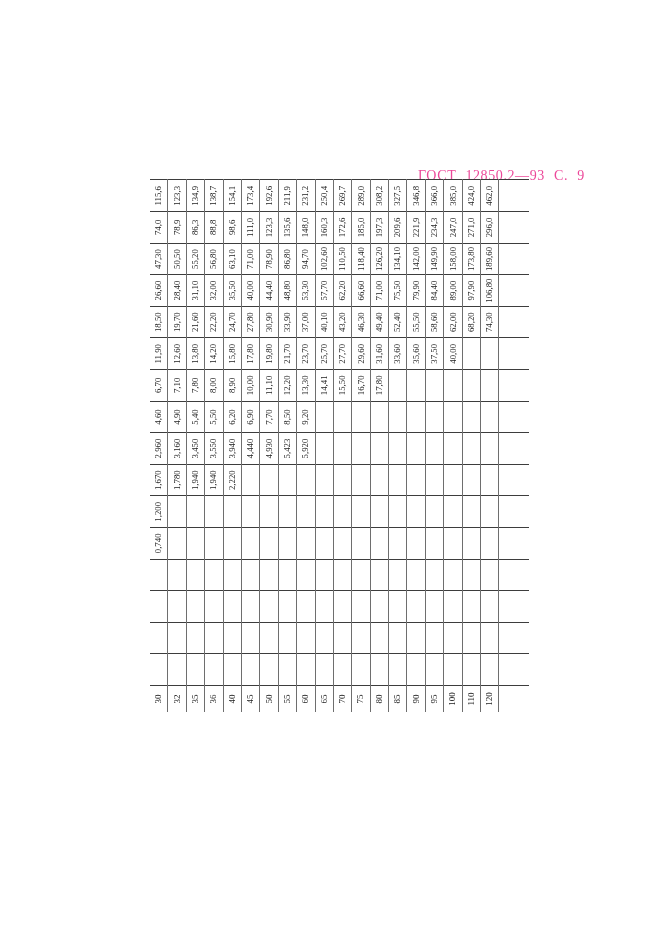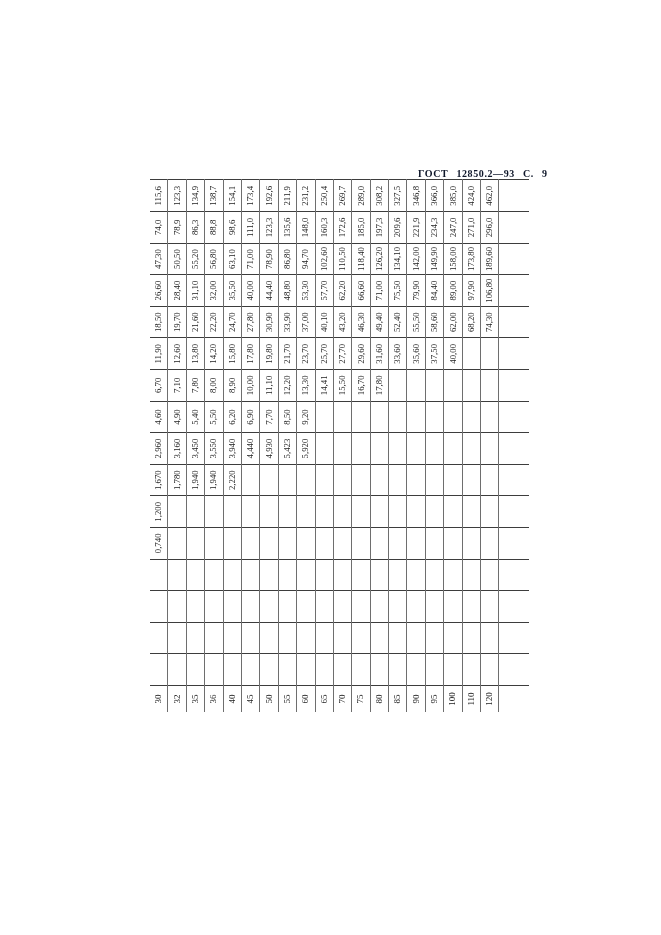--- a/index.html
+++ b/index.html
@@ -9,23 +9,23 @@
     height: 935px;
     margin: 0 auto;
     background: #ffffff;
     overflow: hidden;
     font-family: "Liberation Serif", "DejaVu Serif", serif;
   }
   .page-header {
     position: absolute;
     left: 418px;
     top: 168px;
-    font-size: 10px;
-    font-weight: bold;
-    color: #0f172a;
+    font-size: 14px;
+    font-weight: normal;
+    color: #ec4899;
     letter-spacing: 0.6px;
     word-spacing: 5px;
     white-space: nowrap;
   }
   
   .table-rotator {
     position: absolute;
     left: 150px;
     top: 712px;
     transform: rotate(-90deg);

